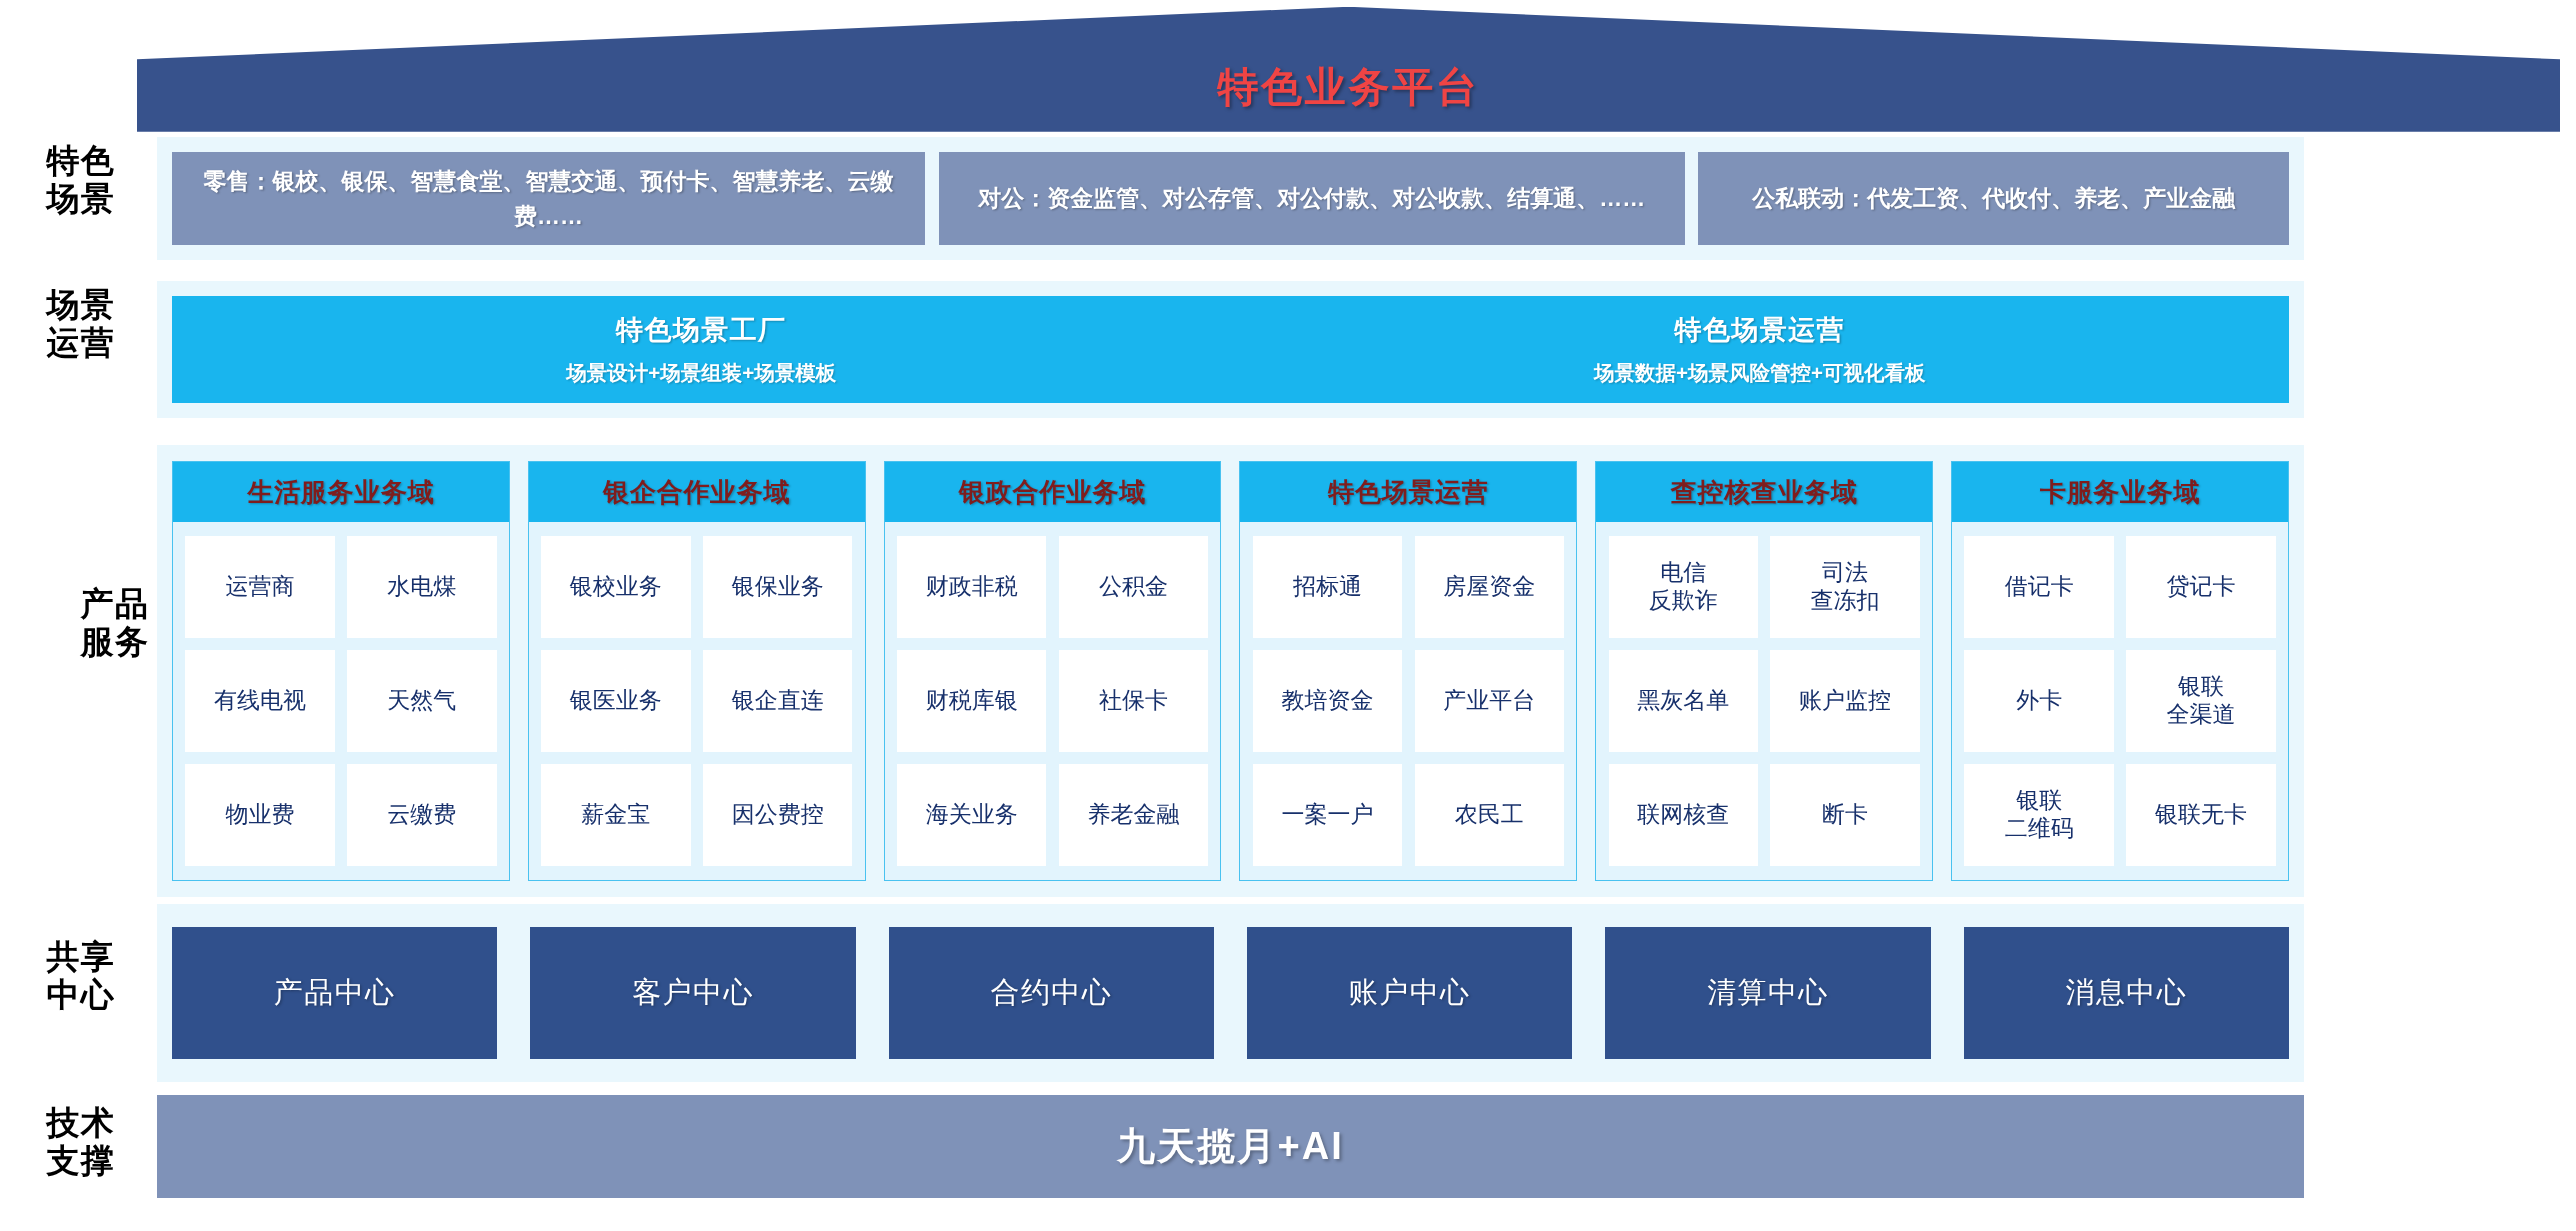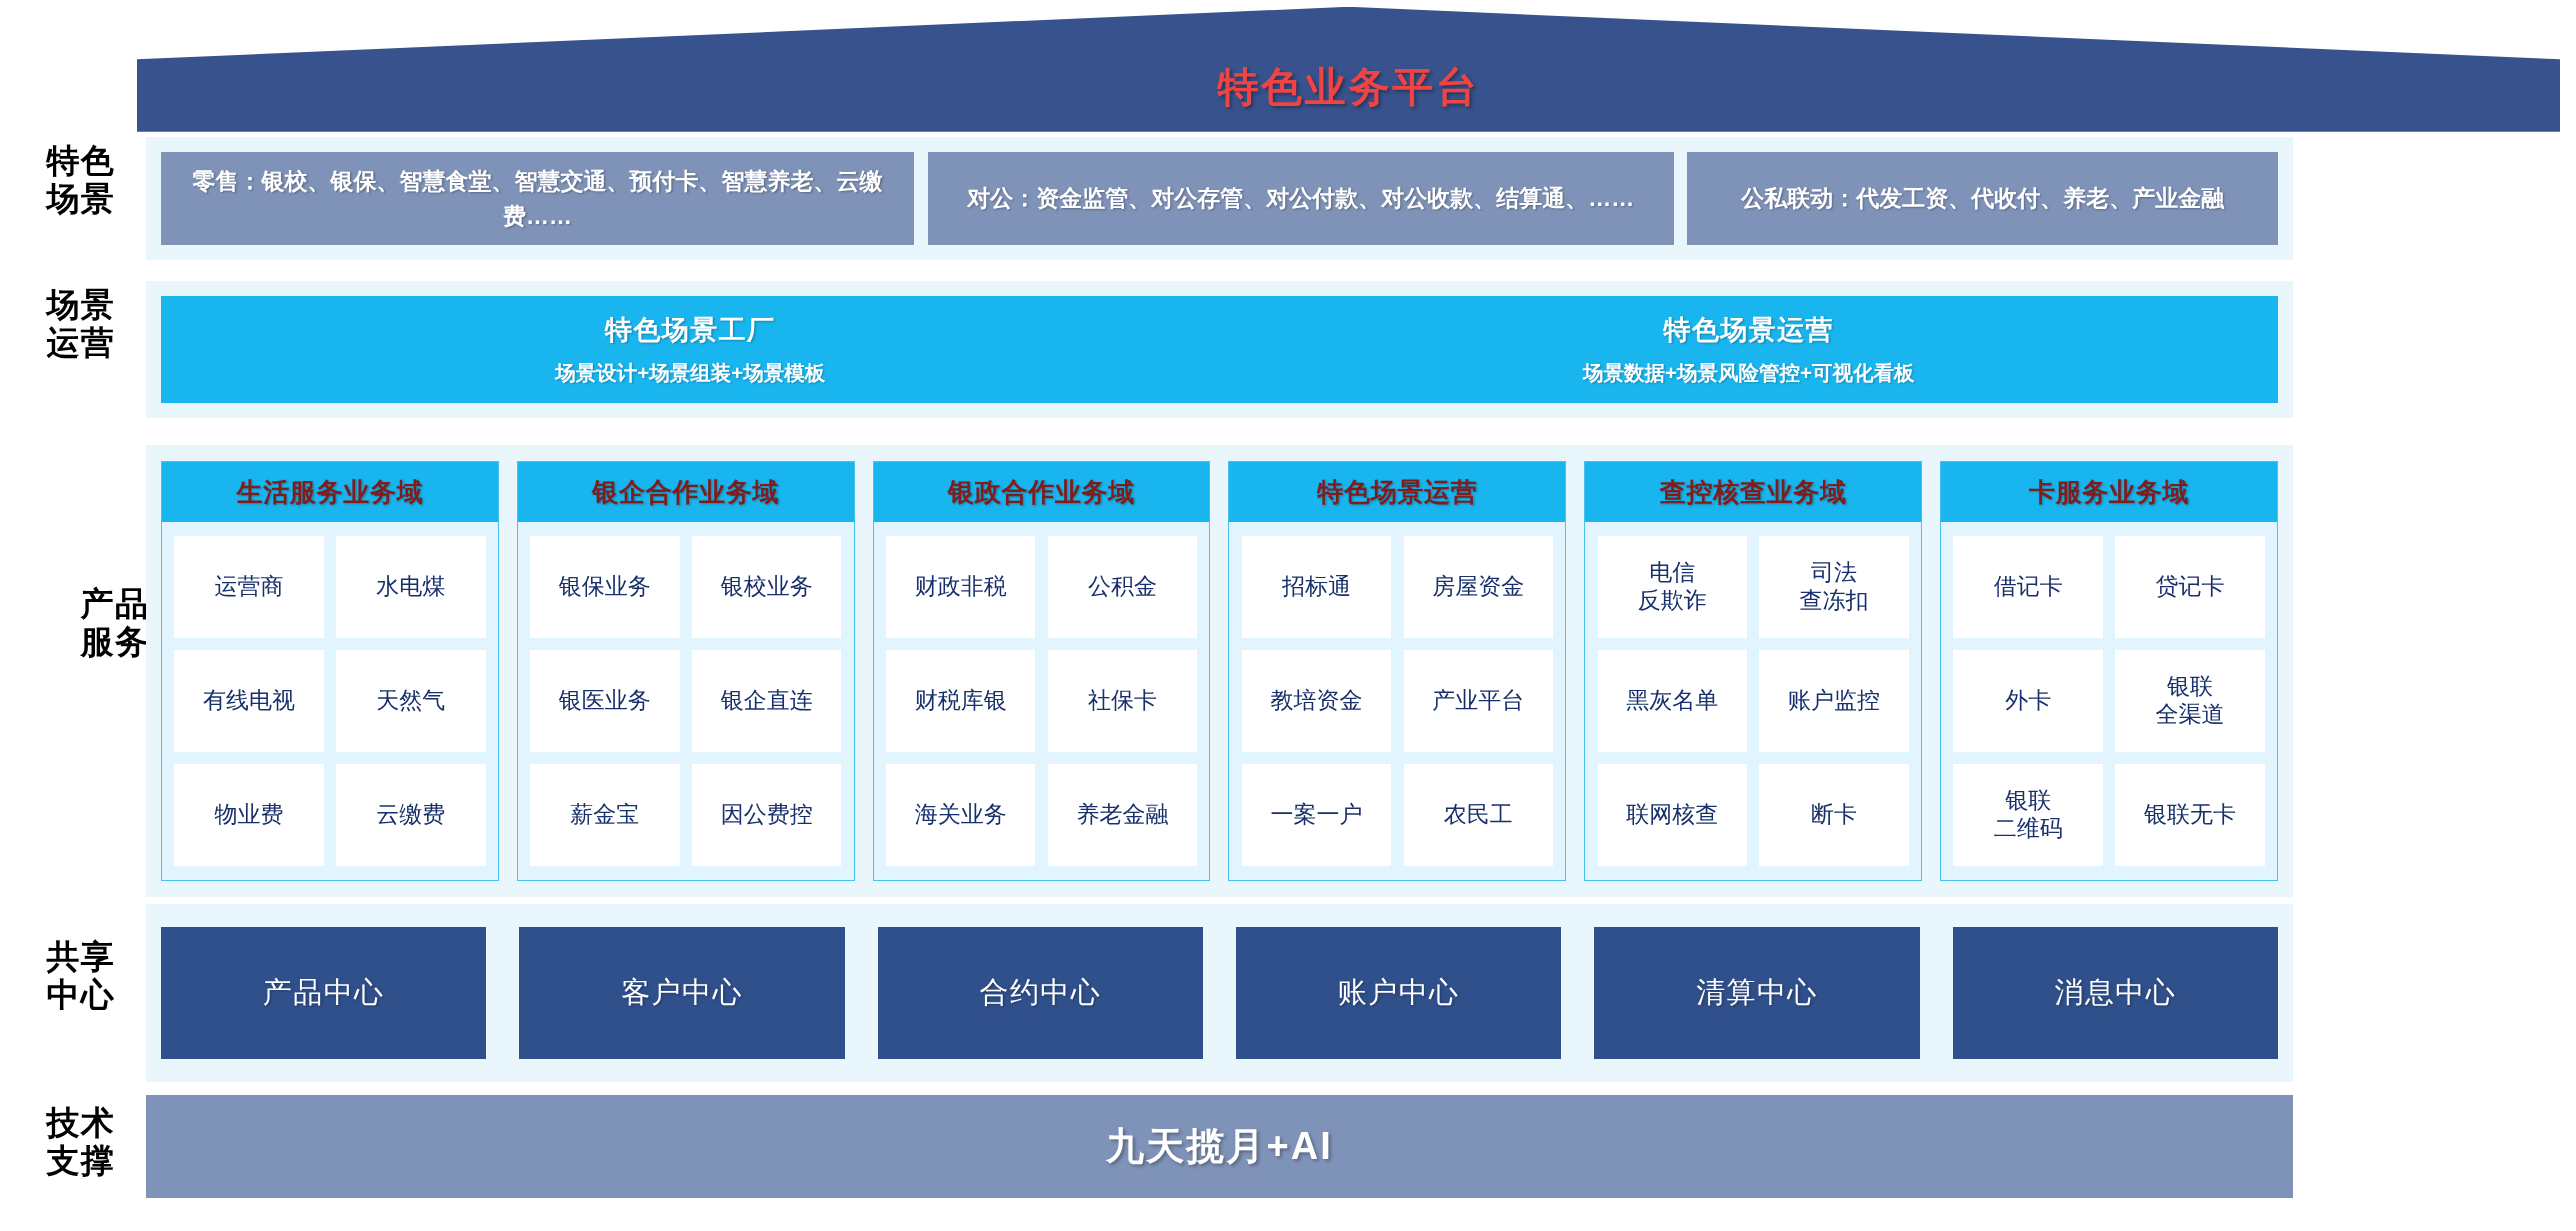--- a/index.html
+++ b/index.html
@@ -33,21 +33,21 @@
     letter-spacing:1.4px;
   }
   .rail-scn   { top:142px; }
   .rail-ops   { top:286px; }
   .rail-prod  { top:585px;text-align:right; }
   .rail-share { top:938px; }
   .rail-tech  { top:1104px; }
 
   
   .band {
-    position:absolute; left:146px; width:2147px;
+    position:absolute; left:157px; width:2147px;
     background:#e9f7fd;
   }
 
   
   .band-scenario { top:137px; height:123px; padding:15px 15px; }
   .scn-row { display:flex; height:100%; gap:13.7px; }
   .scn-box {
     background:#7f92b8;
     color:#ffffff;
     display:flex; align-items:center; justify-content:center;
@@ -181,22 +181,22 @@
           <div class="prod-cell">有线电视</div>
           <div class="prod-cell">天然气</div>
           <div class="prod-cell">物业费</div>
           <div class="prod-cell">云缴费</div>
         </div>
       </div>
 
       <div class="prod-col">
         <div class="prod-head">银企合作业务域</div>
         <div class="prod-grid">
+          <div class="prod-cell">银校业务</div>
           <div class="prod-cell">银保业务</div>
-          <div class="prod-cell">银校业务</div>
           <div class="prod-cell">银医业务</div>
           <div class="prod-cell">银企直连</div>
           <div class="prod-cell">薪金宝</div>
           <div class="prod-cell">因公费控</div>
         </div>
       </div>
 
       <div class="prod-col">
         <div class="prod-head">银政合作业务域</div>
         <div class="prod-grid">

